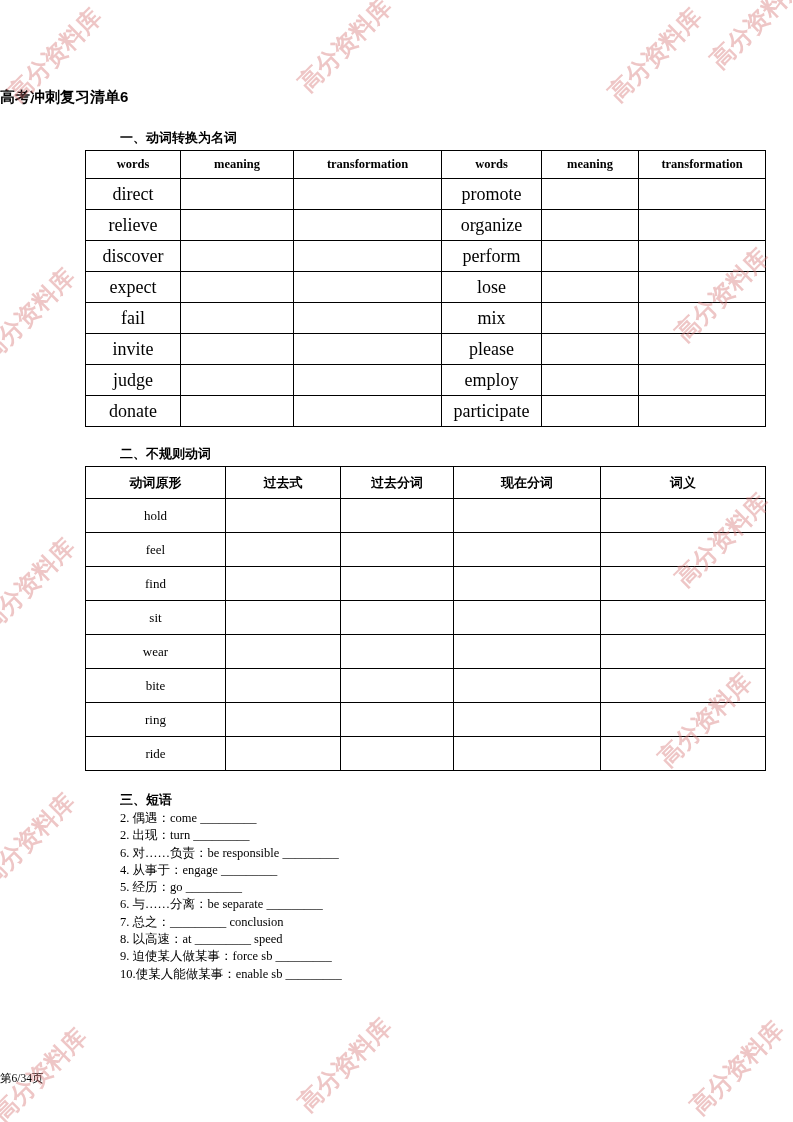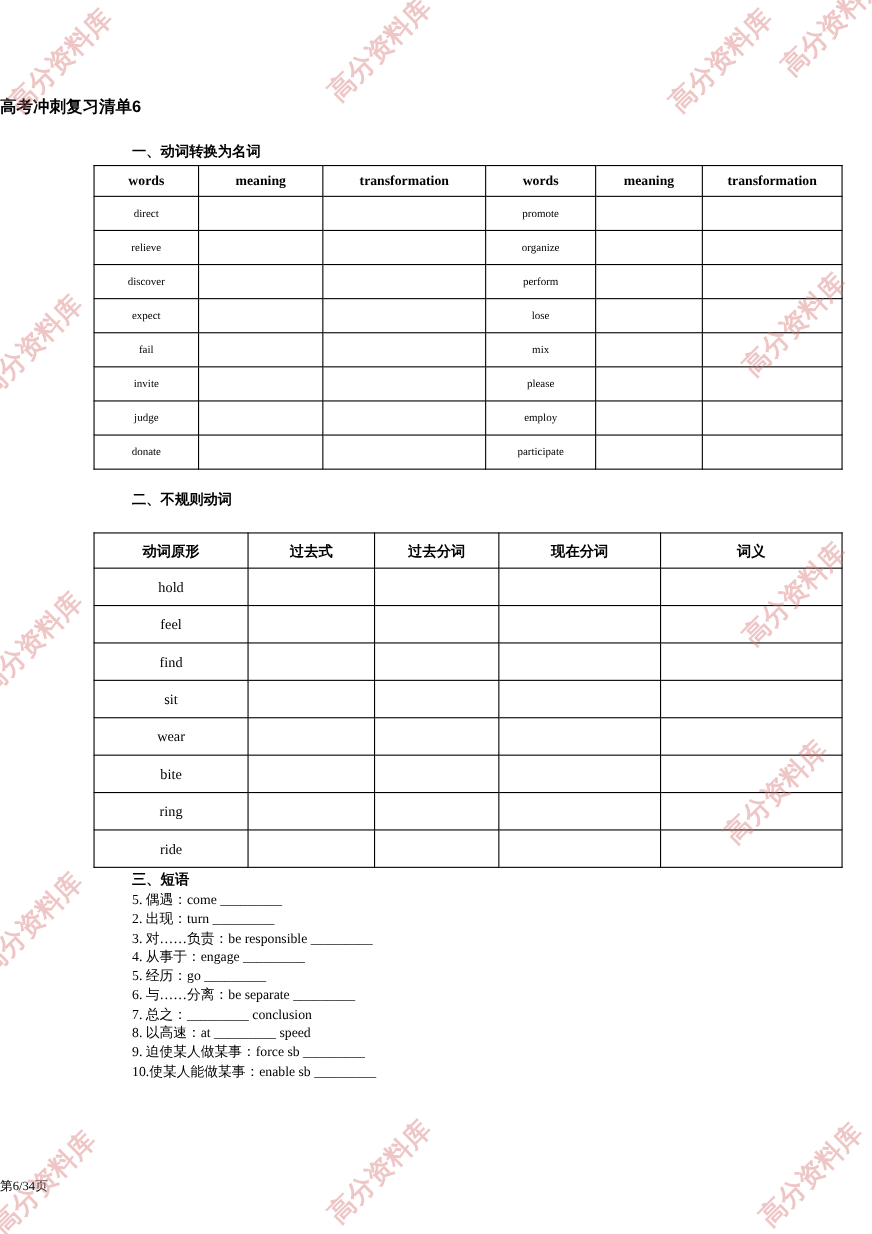--- a/index.html
+++ b/index.html
@@ -24,22 +24,22 @@
     position:absolute;font-weight:bold;font-size:13px;
     font-family:"Liberation Sans",sans-serif;
   }
   #sec1-heading{top:129px;left:120px;}
   #sec2-heading{top:445px;left:120px;}
   #sec3-heading{top:791px;left:120px;}
   table{border-collapse:collapse;table-layout:fixed;position:absolute;left:85px;width:680px;background:transparent;padding-left:12px;}
   td,th{border:1px solid #000;text-align:center;vertical-align:middle;padding:0;overflow:hidden;}
   #table1{top:150px;}
   #table1 th{height:27px;font-size:12.5px;font-weight:bold;}
-  #table1 td{height:30px;font-size:10px;text-align:center;}
-  #table2{top:466px;margin-top:18px;}
+  #table1 td{height:30px;font-size:18px;text-align:center;}
+  #table2{top:466px;}
   #table2 th{height:31px;font-size:13px;font-weight:bold;font-family:"Liberation Sans",sans-serif;}
   #table2 td{height:33px;font-size:13px;}
   #phrases{
     position:absolute;top:810px;left:120px;margin:0;padding:0;list-style:none;
     font-size:12.5px;line-height:17.3px;
   }
   .phrase{white-space:pre;}
   .footer{
     position:absolute;top:1071px;left:0;width:100%;font-size:11.5px;
   }
@@ -215,23 +215,23 @@
           <td></td>
           <td></td>
           <td></td>
         </tr>
       </tbody>
   </table>
 
   <div class="sec-heading" id="sec3-heading">三、短语</div>
 
   <ol id="phrases">
-      <li class="phrase">5. 偶遇：come _________</li>
+      <li class="phrase">2. 偶遇：come _________</li>
       <li class="phrase">2. 出现：turn _________</li>
-      <li class="phrase">3. 对……负责：be responsible _________</li>
+      <li class="phrase">6. 对……负责：be responsible _________</li>
       <li class="phrase">4. 从事于：engage _________</li>
       <li class="phrase">5. 经历：go _________</li>
       <li class="phrase">6. 与……分离：be separate _________</li>
       <li class="phrase">7. 总之：_________ conclusion</li>
       <li class="phrase">8. 以高速：at _________ speed</li>
       <li class="phrase">9. 迫使某人做某事：force sb _________</li>
       <li class="phrase">10.使某人能做某事：enable sb _________</li>
     </ol>
 
   <div class="footer">第6/34页</div>

